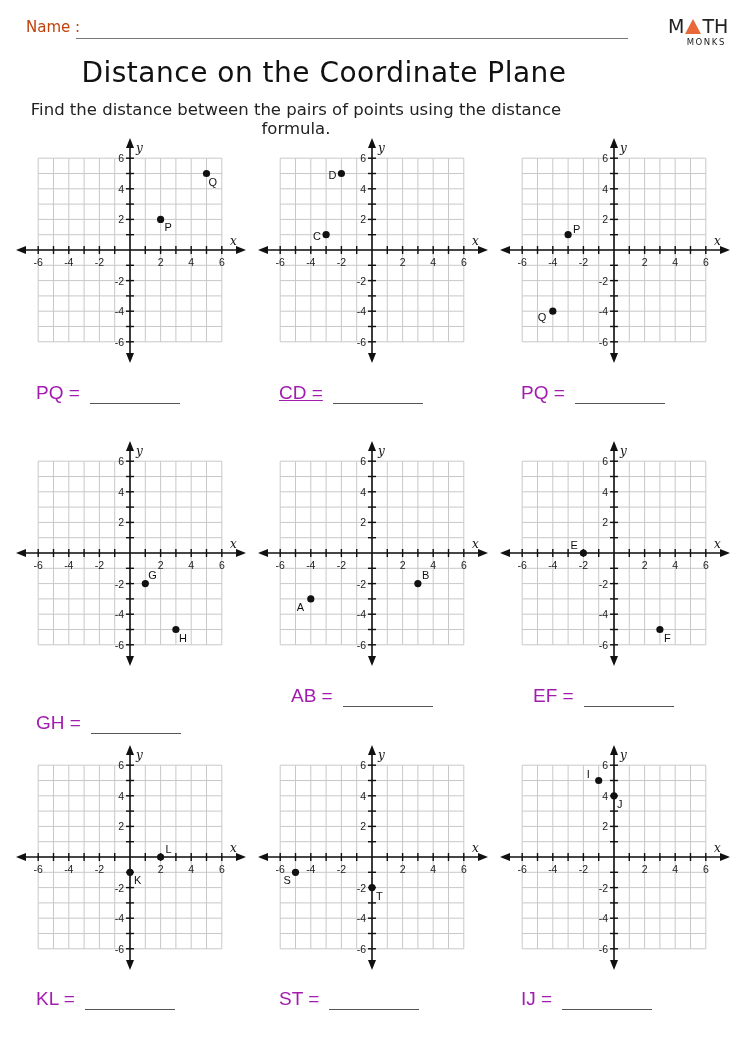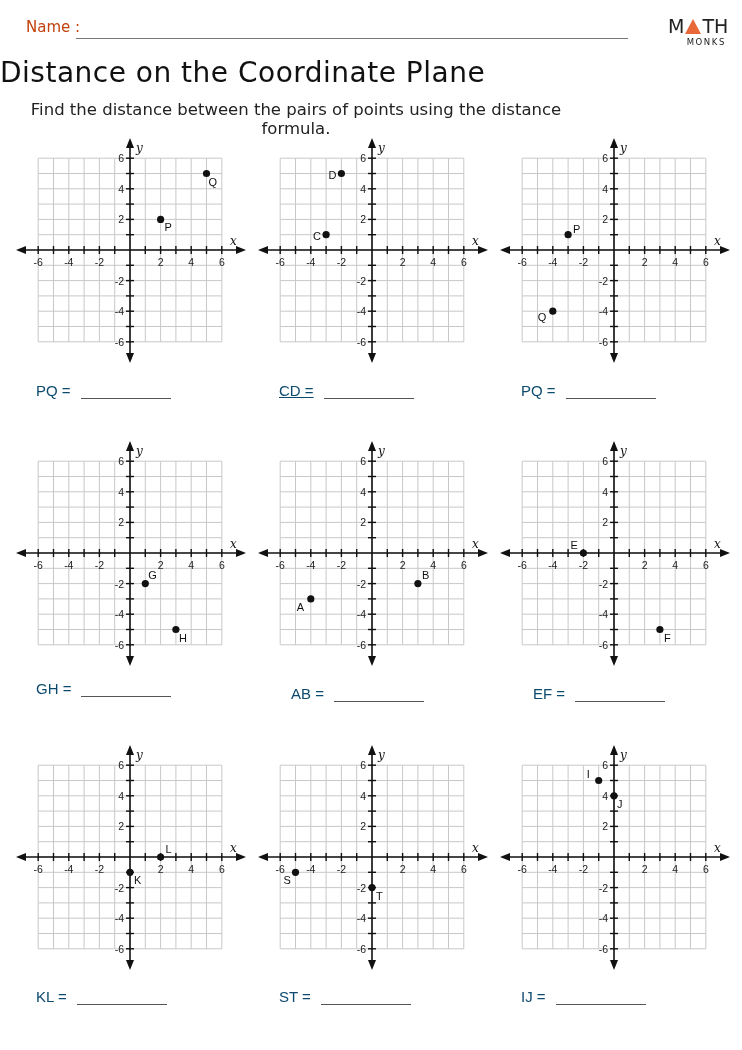--- a/index.html
+++ b/index.html
@@ -4,25 +4,25 @@
 <style>
   html, body { margin: 0; padding: 0; background: #ffffff; }
   body { width: 742px; height: 1050px; position: relative; overflow: hidden; font-family: "Liberation Sans", sans-serif; color: #111; }
   .name-row { position: absolute; left: 18px; top: 18px; display: flex; align-items: flex-end; }
   .name-label { font-family: "DejaVu Sans", sans-serif; font-size: 15px; color: #c2410c; margin-left: 8px; }
   .name-line { position: absolute; left: 58px; top: 20px; width: 552px; border-bottom: 1px solid #777; }
   .logo { position: absolute; left: 668px; top: 16px; width: 60px; }
   .logo-top { font-family: "DejaVu Sans", sans-serif; font-size: 19px; font-weight: 500; letter-spacing: 0px; color: #222; line-height: 20px; display: flex; align-items: center; }
   .logo-tri { display: inline-block; width: 0; height: 0; border-left: 8px solid transparent; border-right: 8px solid transparent; border-bottom: 15px solid #e8683a; margin: 0 1px; }
   .logo-bottom { font-family: "DejaVu Sans", sans-serif; font-size: 8.5px; letter-spacing: 1.6px; color: #222; text-align: right; margin-top: 1px; padding-right: 2px; }
-  .title { position: absolute; left: 0; width: 648px; top: 56px; text-align: left; font-family: "DejaVu Sans", sans-serif; font-size: 28px; letter-spacing: 0.5px; color: #111; font-weight: 400; }
+  .title { position: absolute; left: 0; width: 648px; top: 56px; text-align: center; font-family: "DejaVu Sans", sans-serif; font-size: 28px; letter-spacing: 0.5px; color: #111; font-weight: 400; }
   .subtitle { position: absolute; left: 0; width: 592px; top: 100px; text-align: center; font-family: "DejaVu Sans", sans-serif; font-size: 16.5px; color: #222; }
   .plot { position: absolute; }
   .plot svg { display: block; }
-  .answer { position: absolute; font-family: "Liberation Sans", sans-serif; font-size: 15px; color: #0c4a6e; display: flex; align-items: flex-end; }
+  .answer { position: absolute; font-family: "Liberation Sans", sans-serif; font-size: 19px; color: #a21caf; display: flex; align-items: flex-end; }
   .answer .ans-line { display: inline-block; width: 90px; border-bottom: 1.5px solid #555; margin-left: 10px; height: 14px; }
 </style>
 </head>
 <body>
 
 <div class="name-row">
   <span class="name-label">Name :</span>
 </div>
 <div class="name-line" style="left:76px; top:38px; width:552px;"></div>
 
@@ -800,21 +800,21 @@
   <span class="ans-line"></span>
 </div>
 <div class="answer" style="left:279px; top:382px;text-decoration:underline;">
   <span>CD =</span>
   <span class="ans-line"></span>
 </div>
 <div class="answer" style="left:521px; top:382px;">
   <span>PQ =</span>
   <span class="ans-line"></span>
 </div>
-<div class="answer" style="left:36px; top:680px;">
+<div class="answer" style="left:36px; top:712px;">
   <span>GH =</span>
   <span class="ans-line"></span>
 </div>
 <div class="answer" style="left:291px; top:685px;text-align:center;">
   <span>AB =</span>
   <span class="ans-line"></span>
 </div>
 <div class="answer" style="left:521px; top:685px;margin-left:12px;">
   <span>EF =</span>
   <span class="ans-line"></span>

